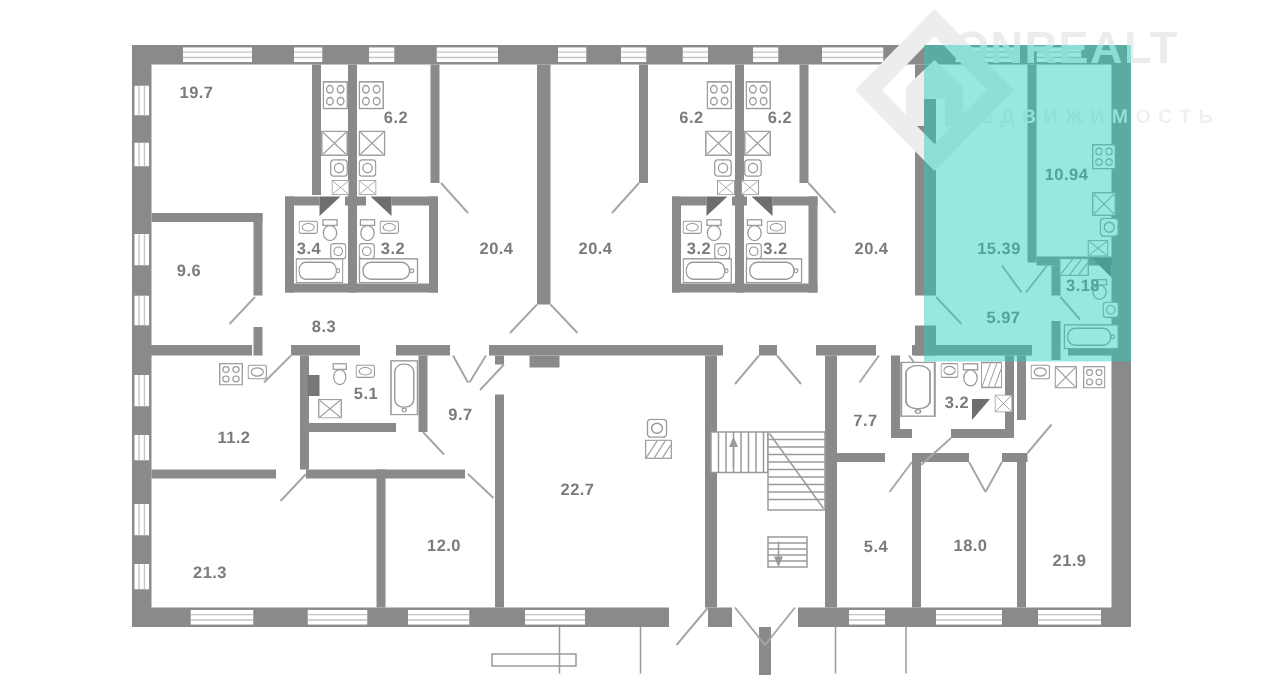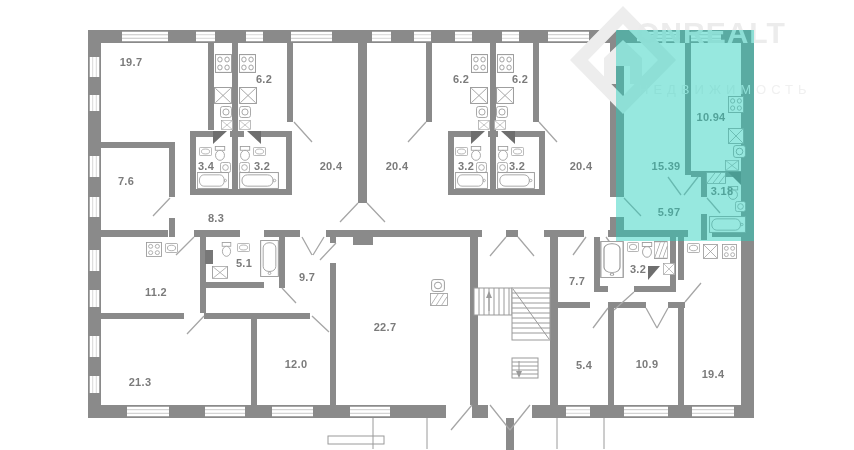--- a/index.html
+++ b/index.html
@@ -3,21 +3,21 @@
 <meta charset="utf-8">
 <style>
   html,body{margin:0;padding:0;background:#fff;}
   #stage{position:relative;width:854px;height:450px;overflow:hidden;background:#fff;
          font-family:"Liberation Sans",sans-serif;}
   #plan{position:absolute;left:0;top:0;z-index:1;}
   
   #wm{position:absolute;left:566px;top:0;width:288px;height:124px;z-index:2;pointer-events:none;}
   #wm .brand{position:absolute;left:70px;top:16px;font-size:30px;font-weight:bold;
              letter-spacing:1px;color:#ececec;white-space:nowrap;}
-  #wm .tagline{position:absolute;left:73px;top:82px;font-size:13px;font-weight:normal;
+  #wm .tagline{position:absolute;left:73px;top:70px;font-size:13px;font-weight:bold;
                letter-spacing:5px;color:#f0f0f0;white-space:nowrap;}
   #wm svg{position:absolute;left:2px;top:4px;}
   
   #labels{position:absolute;left:0;top:0;width:680px;height:450px;z-index:3;}
   .lbl{position:absolute;transform:translate(-50%,-50%);font-size:11px;font-weight:bold;
        color:#7b7b7b;letter-spacing:.3px;white-space:nowrap;}
   
   #apt{position:absolute;left:616px;top:30px;width:138px;height:211px;z-index:4;
        background:rgba(38,207,188,0.48);cursor:pointer;}
   .win{color:#c4c4c4;}
@@ -321,33 +321,33 @@
     <span class="lbl" style="left:264px;top:79px">6.2</span>
     <span class="lbl" style="left:331px;top:166px">20.4</span>
     <span class="lbl" style="left:397px;top:166px">20.4</span>
     <span class="lbl" style="left:461px;top:79px">6.2</span>
     <span class="lbl" style="left:520px;top:79px">6.2</span>
     <span class="lbl" style="left:581px;top:166px">20.4</span>
     <span class="lbl" style="left:206px;top:166px">3.4</span>
     <span class="lbl" style="left:262px;top:166px">3.2</span>
     <span class="lbl" style="left:466px;top:166px">3.2</span>
     <span class="lbl" style="left:517px;top:166px">3.2</span>
-    <span class="lbl" style="left:126px;top:181px">7.6</span>
+    <span class="lbl" style="left:126px;top:181px">9.6</span>
     <span class="lbl" style="left:216px;top:218px">8.3</span>
     <span class="lbl" style="left:156px;top:292px">11.2</span>
     <span class="lbl" style="left:244px;top:263px">5.1</span>
     <span class="lbl" style="left:307px;top:277px">9.7</span>
     <span class="lbl" style="left:385px;top:327px">22.7</span>
     <span class="lbl" style="left:296px;top:364px">12.0</span>
     <span class="lbl" style="left:140px;top:382px">21.3</span>
     <span class="lbl" style="left:577px;top:281px">7.7</span>
     <span class="lbl" style="left:638px;top:269px">3.2</span>
     <span class="lbl" style="left:584px;top:365px">5.4</span>
-    <span class="lbl" style="left:647px;top:364px">10.9</span>
-    <span class="lbl" style="left:713px;top:374px">19.4</span>
+    <span class="lbl" style="left:647px;top:364px">18.0</span>
+    <span class="lbl" style="left:713px;top:374px">21.9</span>
 
     <span class="lbl" style="left:711px;top:117px">10.94</span>
     <span class="lbl" style="left:666px;top:166px">15.39</span>
     <span class="lbl" style="left:669px;top:212px">5.97</span>
     <span class="lbl" style="left:722px;top:191px">3.18</span>
   </div>
 
   <div id="apt"></div>
 
 </div>

